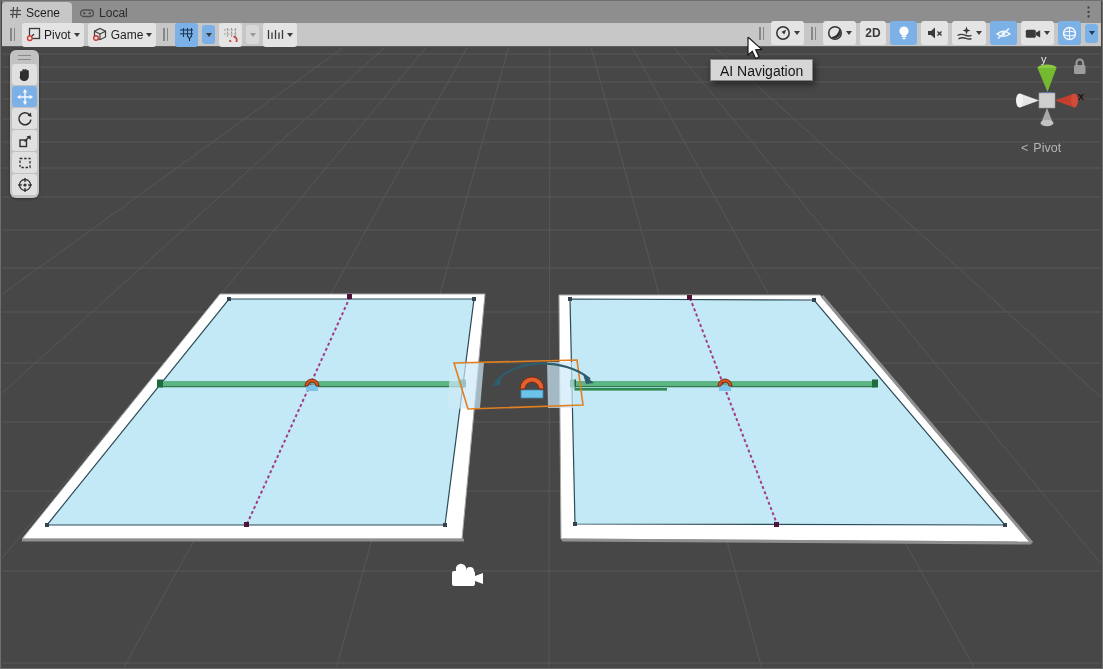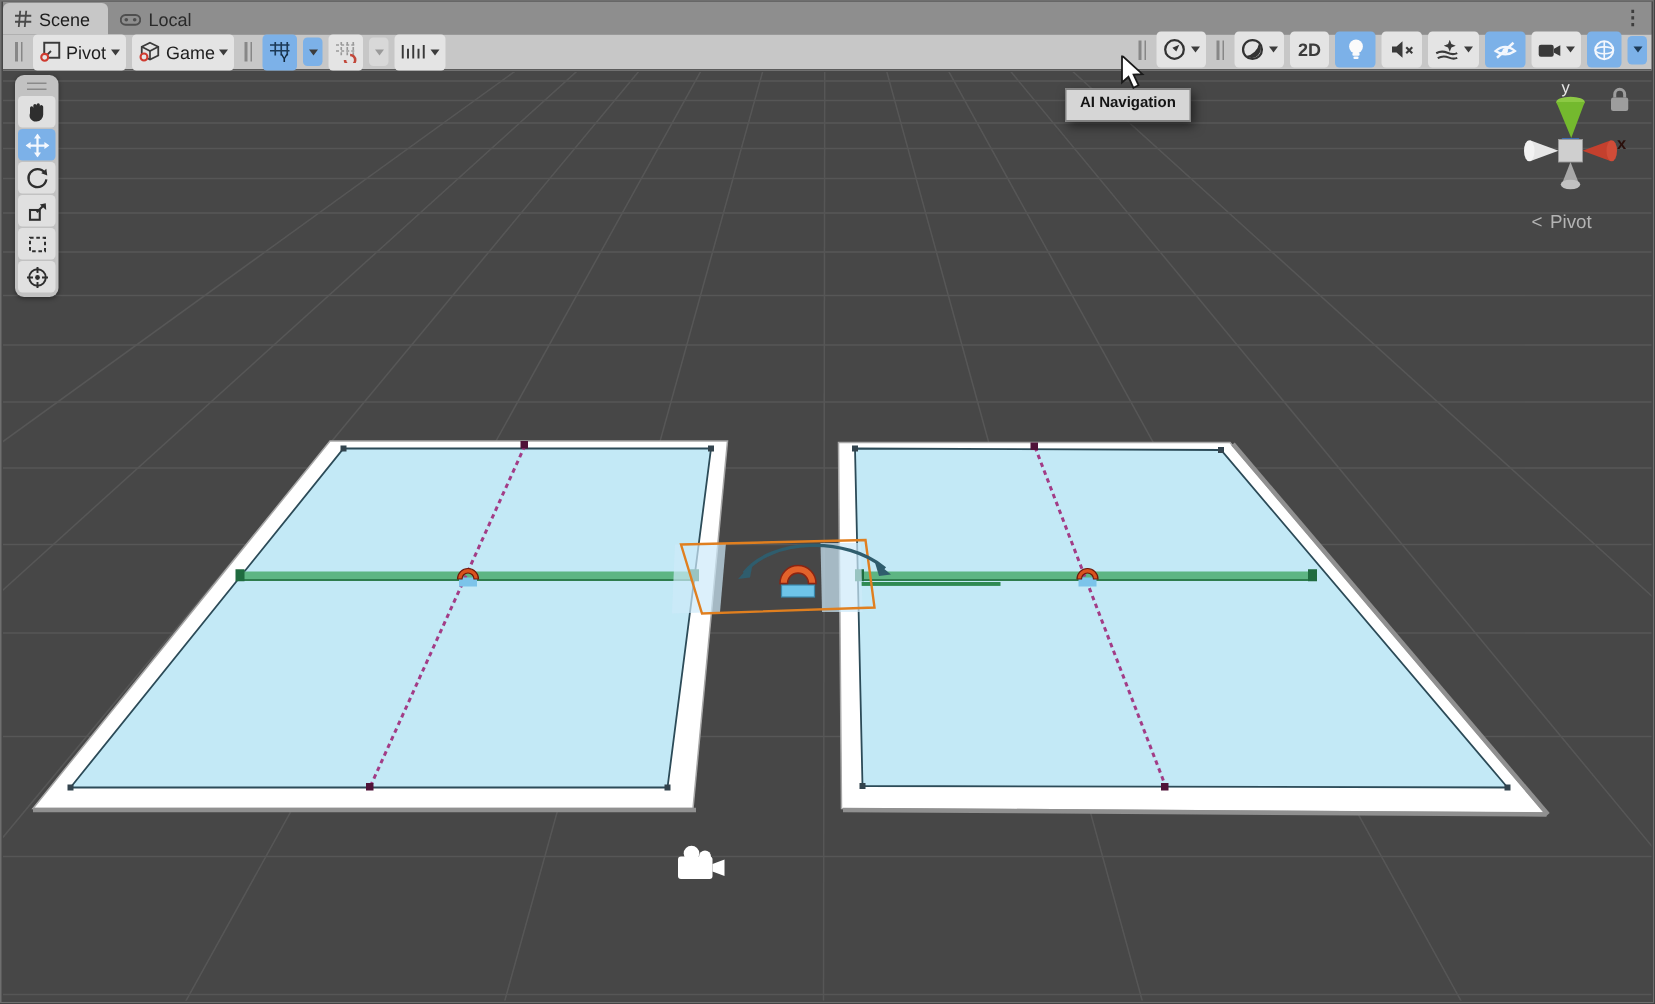--- a/index.html
+++ b/index.html
@@ -42,22 +42,22 @@
   
   .tools { position:absolute; left:8px; top:2px; width:29px; background:#c2c2c2;
     border-radius:6px; padding:3px 0 2px 0; box-shadow:0 1px 3px rgba(0,0,0,.35); }
   .tools .handle { width:13px; height:5px; margin:2px auto 4px auto;
     border-top:1.5px solid #8a8a8a; border-bottom:1.5px solid #8a8a8a; }
   .toolbtn { width:25px; height:21px; margin:1px auto; background:#e0e0e0; border-radius:3px;
     display:flex; align-items:center; justify-content:center; }
   .toolbtn.blue { background:#7cb1e8; }
   
   .tooltip { position:absolute; left:708px; top:11px; height:22px; padding:3px 9px 12px 9px;
-    background:#d6d6d6; border:1px solid #828282; font-size:10px; color:#141414;
-    box-shadow:2px 3px 7px rgba(0,0,0,.55); white-space:nowrap;font-weight:bold; }
+    background:#d6d6d6; border:1px solid #828282; font-size:14px; color:#141414;
+    box-shadow:2px 3px 7px rgba(0,0,0,.55); white-space:nowrap; }
   .cursor { position:absolute; left:746px; top:36px; z-index:30; }
   .gz-label { position:absolute; font-size:11px; color:#e8e8e8; }
   .gz-y { left:1039px; top:5px; }
   .gz-x { left:1076px; top:42px; color:#2b0f0b; font-weight:bold; }
   .persp { position:absolute; left:1019px; top:93px; font-size:12.5px; color:#b4b4b4;
     display:flex; gap:5px; align-items:center; }
 </style>
 </head>
 <body>
 

